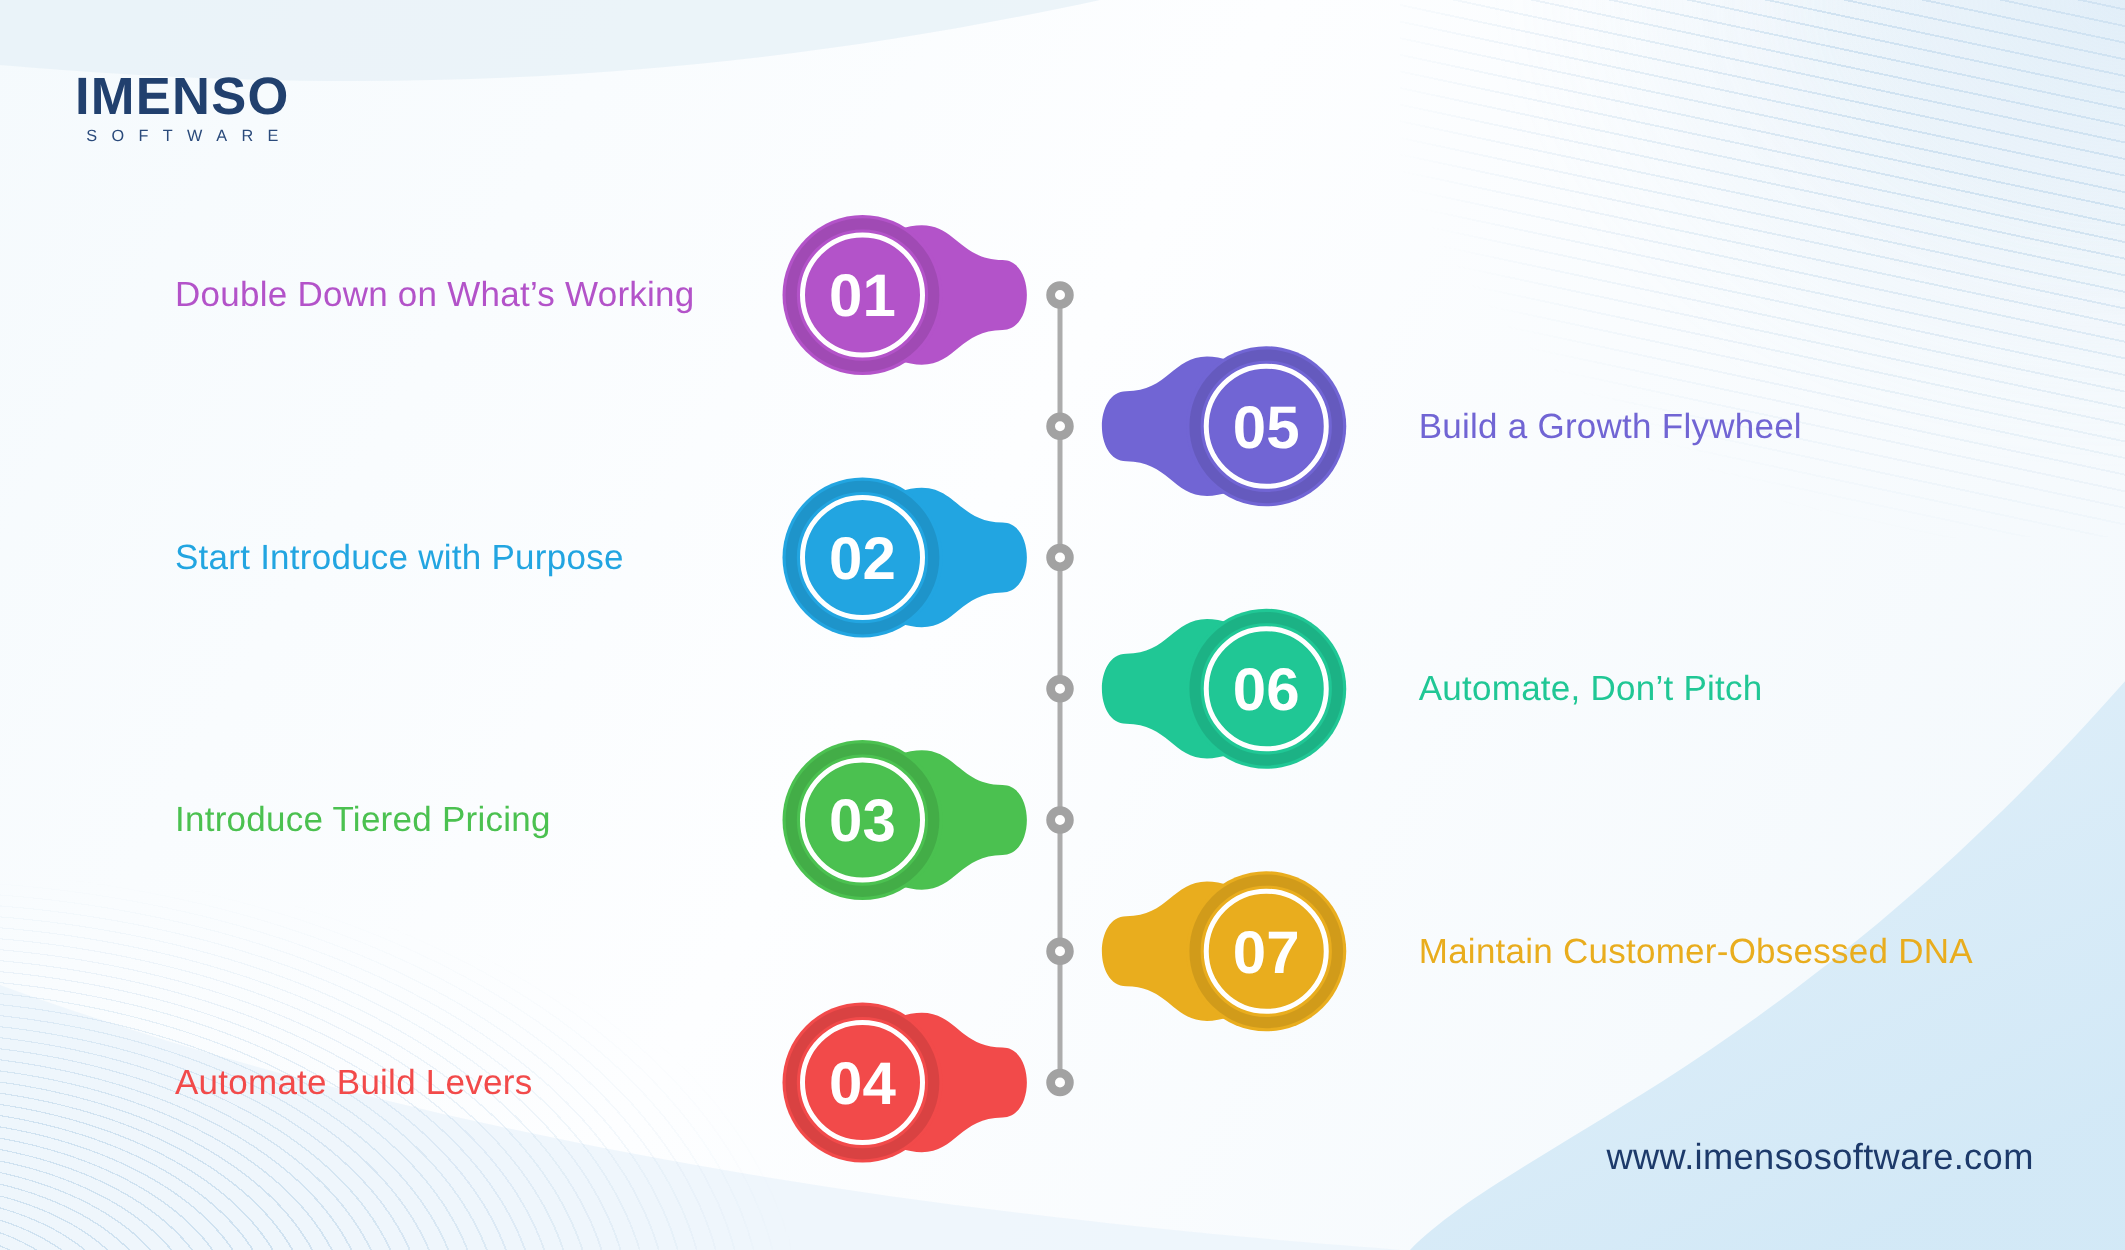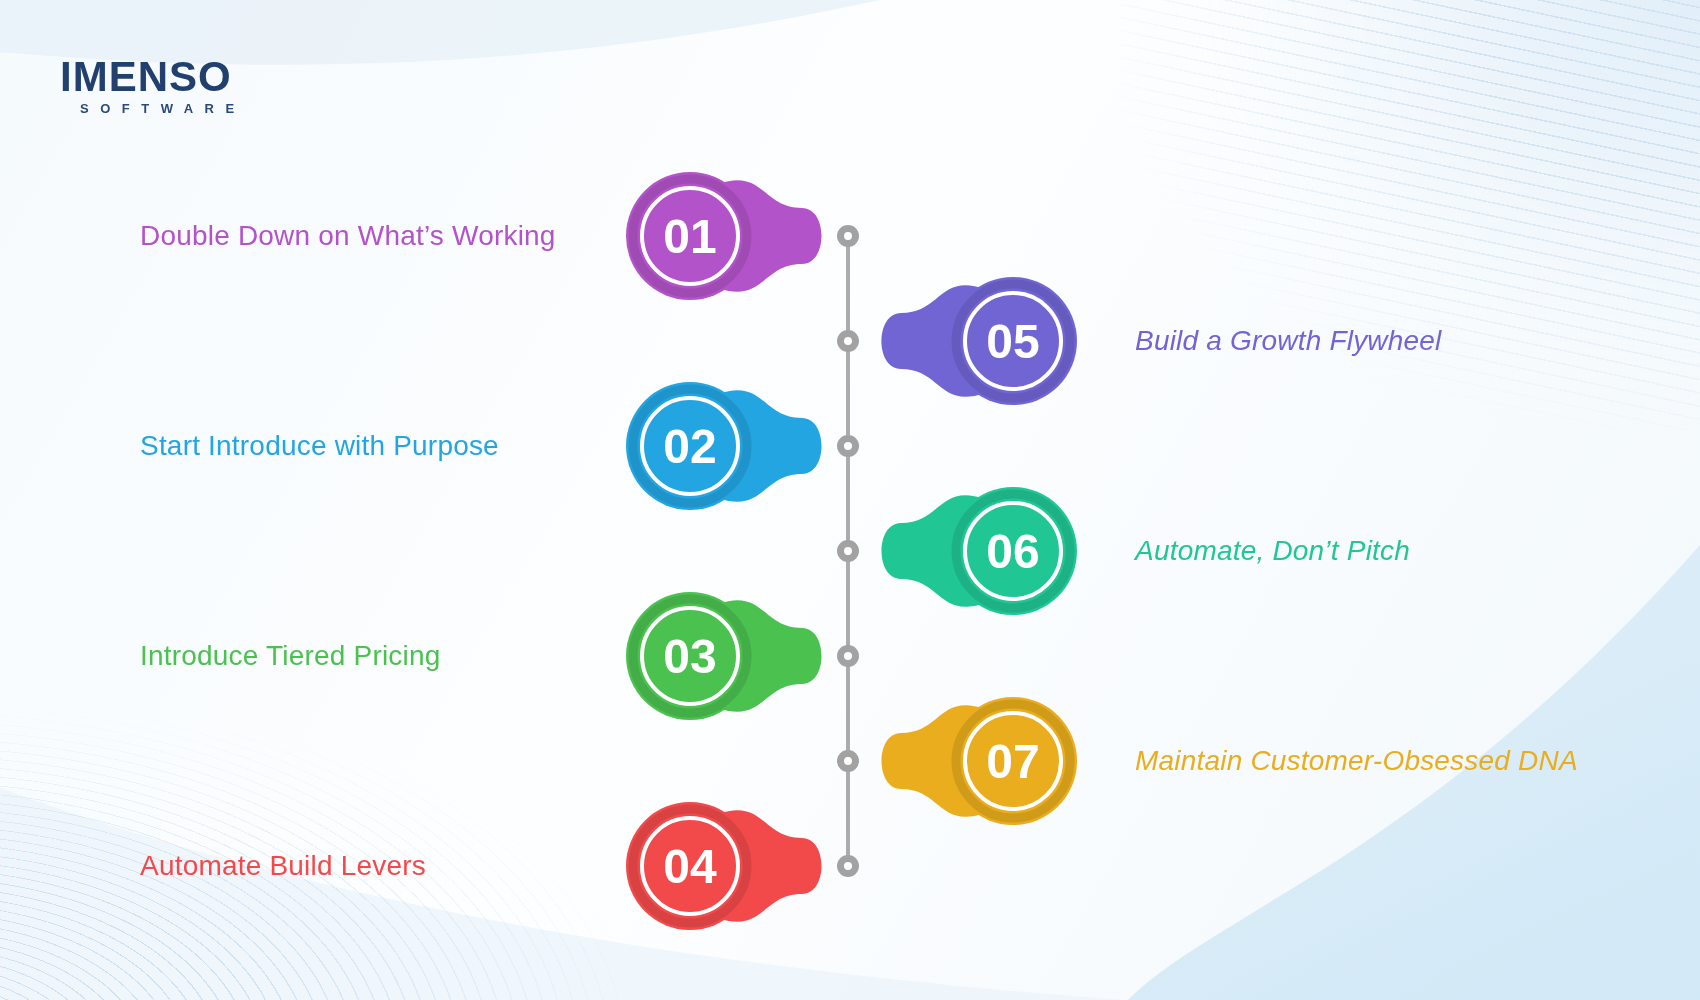--- a/index.html
+++ b/index.html
@@ -28,22 +28,22 @@
     -webkit-mask-image:radial-gradient(ellipse at 0% 100%, #000 25%, transparent 70%);
             mask-image:radial-gradient(ellipse at 0% 100%, #000 25%, transparent 70%);
   }
 
   
   .logo { position:absolute; left:60px; top:56px; }
   .logo-name {
     font-size:42px; font-weight:700; color:#21406e; letter-spacing:1px; line-height:1;
   }
   .logo-tag {
-    font-size:13px; font-weight:700; color:#2a4a7b; letter-spacing:11.5px;
-    margin-top:4px; margin-left:20px; line-height:1;
+    font-size:13px; font-weight:400; color:#2a4a7b; letter-spacing:11.5px;
+    margin-top:4px; margin-left:9px; line-height:1;
   }
 
   
   .title {
     position:absolute; left:0; right:0; top:108px; text-align:center;
     font-size:41px; font-weight:700; color:#17181b; letter-spacing:-0.5px;
   }
 
   
   .t-line { position:absolute; left:846px; top:236px; width:4px; height:630px; background:#acacac; border-radius:2px; }
@@ -59,21 +59,21 @@
   .m-disc { fill:var(--c); }
   .m-rim  { fill:none; stroke:rgba(0,0,0,0.10); stroke-width:9px; }
   .m-ring { fill:none; stroke:#ffffff; stroke-width:4px; }
   .m-num  { fill:#ffffff; font-size:48px; font-weight:700; text-anchor:middle;
             font-family:"Liberation Sans","DejaVu Sans",sans-serif; }
   .item-label {
     position:absolute; transform:translateY(-50%);
     font-size:28px; font-weight:500; letter-spacing:.2px; color:var(--c); white-space:nowrap;
   }
   .label-left  { left:140px;text-align:right; }
-  .label-right { left:1135px;font-style:italic; }
+  .label-right { left:1135px; }
 
   
   .website {
     position:absolute; right:73px; top:910px;
     font-size:29px; font-weight:500; color:#1d3a6a; letter-spacing:.3px;
   }
 </style>
 </head>
 <body>
 
@@ -178,14 +178,15 @@
     <svg class="marker" style="left:622px; top:796px" viewBox="0 0 212 140">
       <path class="m-tail" d="M96 18 C142 2 140 42 180 42 C206 42 206 98 180 98 C140 98 142 138 96 122 Z"></path>
       <circle class="m-disc" cx="68" cy="70" r="64"></circle>
       <circle class="m-rim" cx="68" cy="70" r="57"></circle>
       <circle class="m-ring" cx="68" cy="70" r="48"></circle>
       <text class="m-num" x="68" y="87">04</text>
     </svg>
     <div class="item-label label-left" style="top:866px">Automate Build Levers</div>
   </div>
 
+  <div class="website">www.imensosoftware.com</div>
 
 </div>
 
 </body></html>

